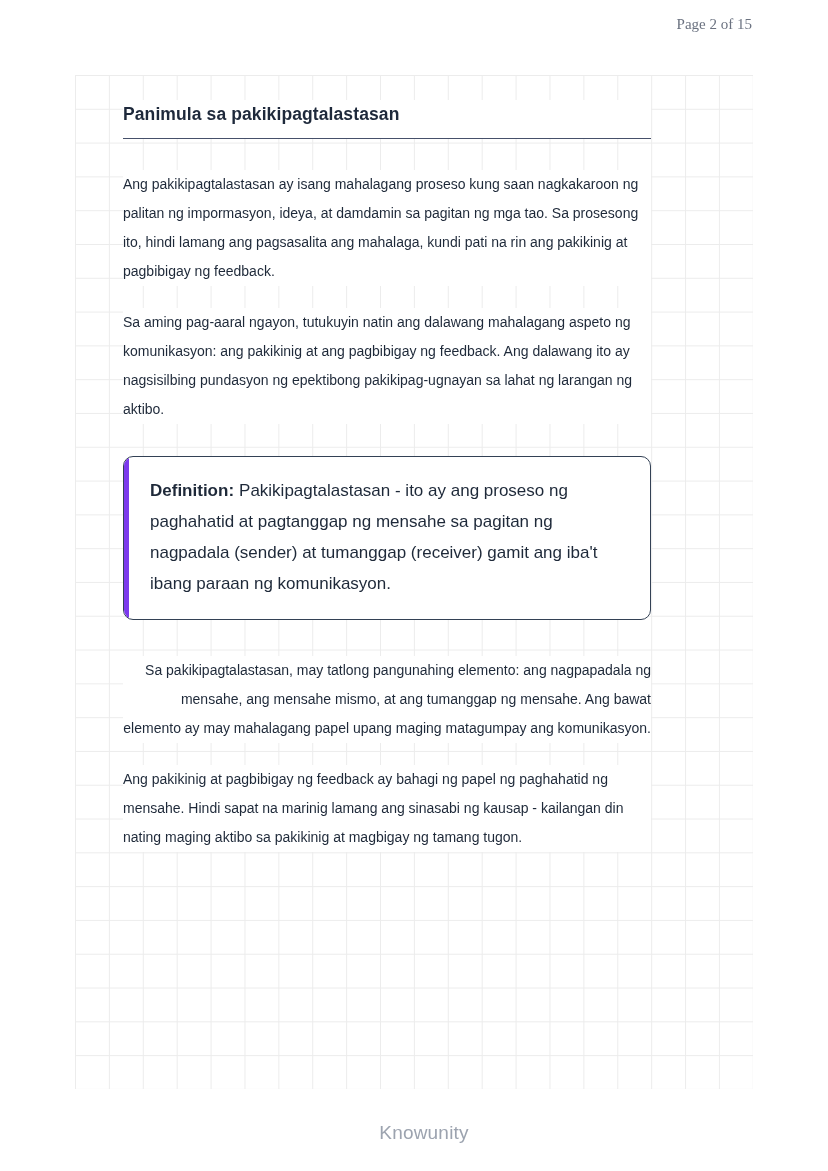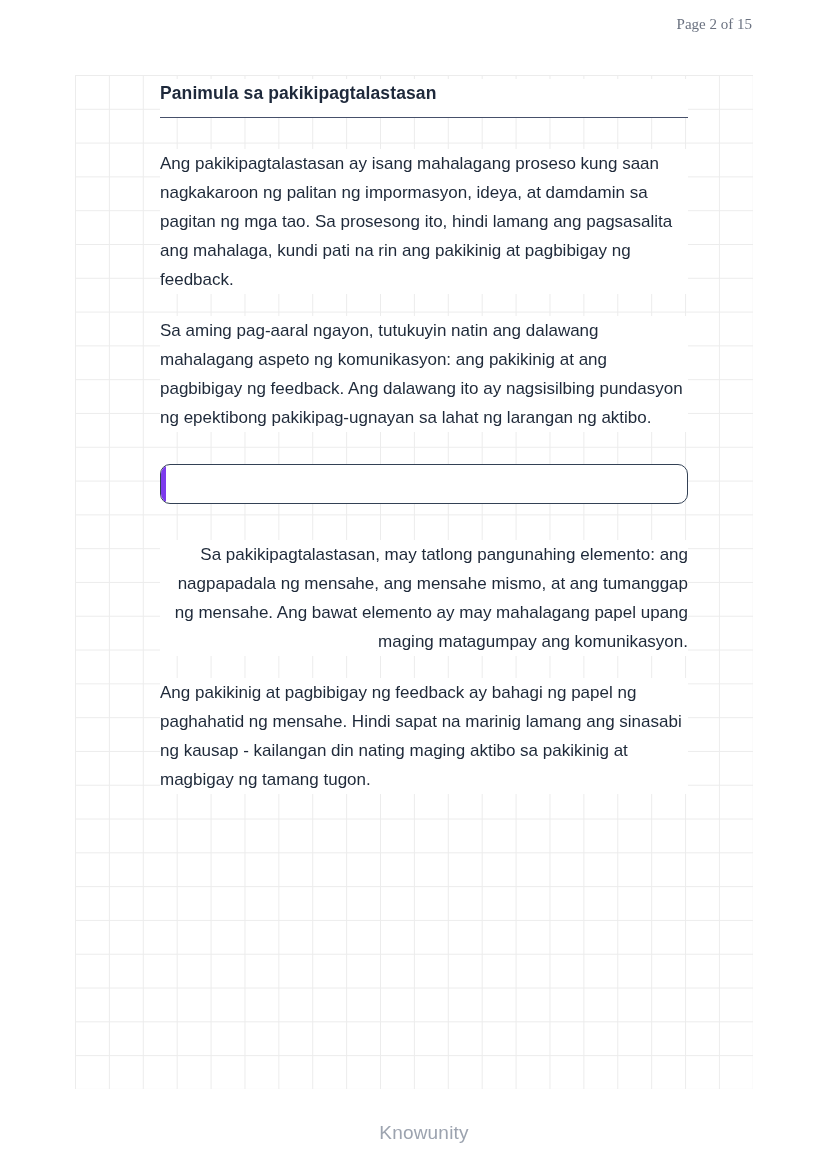--- a/index.html
+++ b/index.html
@@ -30,43 +30,44 @@
     height: 1014px;
     background-color: #ffffff;
     background-image:
       linear-gradient(to right, #ececec 1px, transparent 1px),
       linear-gradient(to bottom, #ececec 1px, transparent 1px);
     background-size: 33.9px 33.8px;
   }
 
   .content {
     position: relative;
-    padding: 4px 0 0 85px;
+    padding: 4px 0 0 48px;
     width: 603px; 
+    margin-top: 21px;
   }
 
   .block { width: 528px; background: #ffffff; }
 
   .section-heading {
     font-size: 17.5px;
     font-weight: 700;
     color: #1e293b;
     letter-spacing: 0.1px;
     padding-top: 4px;
   }
   .heading-rule {
     width: 528px;
     border: none;
     border-top: 1.5px solid #46506a;
     margin-top: 13px;
     background: #ffffff;
   }
 
   .para {
-    font-size: 17px;
+    font-size: 14px;
     line-height: 29px;
     color: #1e2939;
   }
 
   .p1 { margin-top: 31px; }
   .p2 { margin-top: 22px; }
   .h2-wrap { margin-top: 49px; }
   .p3 { margin-top: 36px; text-align: right; }
   .p4 { margin-top: 22px; }
 
@@ -122,20 +123,21 @@
       <hr class="heading-rule">
     </div>
 
     <p class="para block p1">Ang pakikipagtalastasan ay isang mahalagang proseso kung saan nagkakaroon ng palitan ng impormasyon, ideya, at damdamin sa pagitan ng mga tao. Sa prosesong ito, hindi lamang ang pagsasalita ang mahalaga, kundi pati na rin ang pakikinig at pagbibigay ng feedback.</p>
 
     <p class="para block p2">Sa aming pag-aaral ngayon, tutukuyin natin ang dalawang mahalagang aspeto ng komunikasyon: ang pakikinig at ang pagbibigay ng feedback. Ang dalawang ito ay nagsisilbing pundasyon ng epektibong pakikipag-ugnayan sa lahat ng larangan ng aktibo.</p>
 
 
     <div class="def-box">
       <div class="def-accent"></div>
+      <p class="def-text"><span class="def-label">Definition:</span><span>Pakikipagtalastasan - ito ay ang proseso ng paghahatid at pagtanggap ng mensahe sa pagitan ng nagpadala (sender) at tumanggap (receiver) gamit ang iba't ibang paraan ng komunikasyon.</span></p>
     </div>
 
     <p class="para block p3">Sa pakikipagtalastasan, may tatlong pangunahing elemento: ang nagpapadala ng mensahe, ang mensahe mismo, at ang tumanggap ng mensahe. Ang bawat elemento ay may mahalagang papel upang maging matagumpay ang komunikasyon.</p>
 
     <p class="para block p4">Ang pakikinig at pagbibigay ng feedback ay bahagi ng papel ng paghahatid ng mensahe. Hindi sapat na marinig lamang ang sinasabi ng kausap - kailangan din nating maging aktibo sa pakikinig at magbigay ng tamang tugon.</p>
 
   </div>
 </div>
 
 <div class="footer">Knowunity</div>

